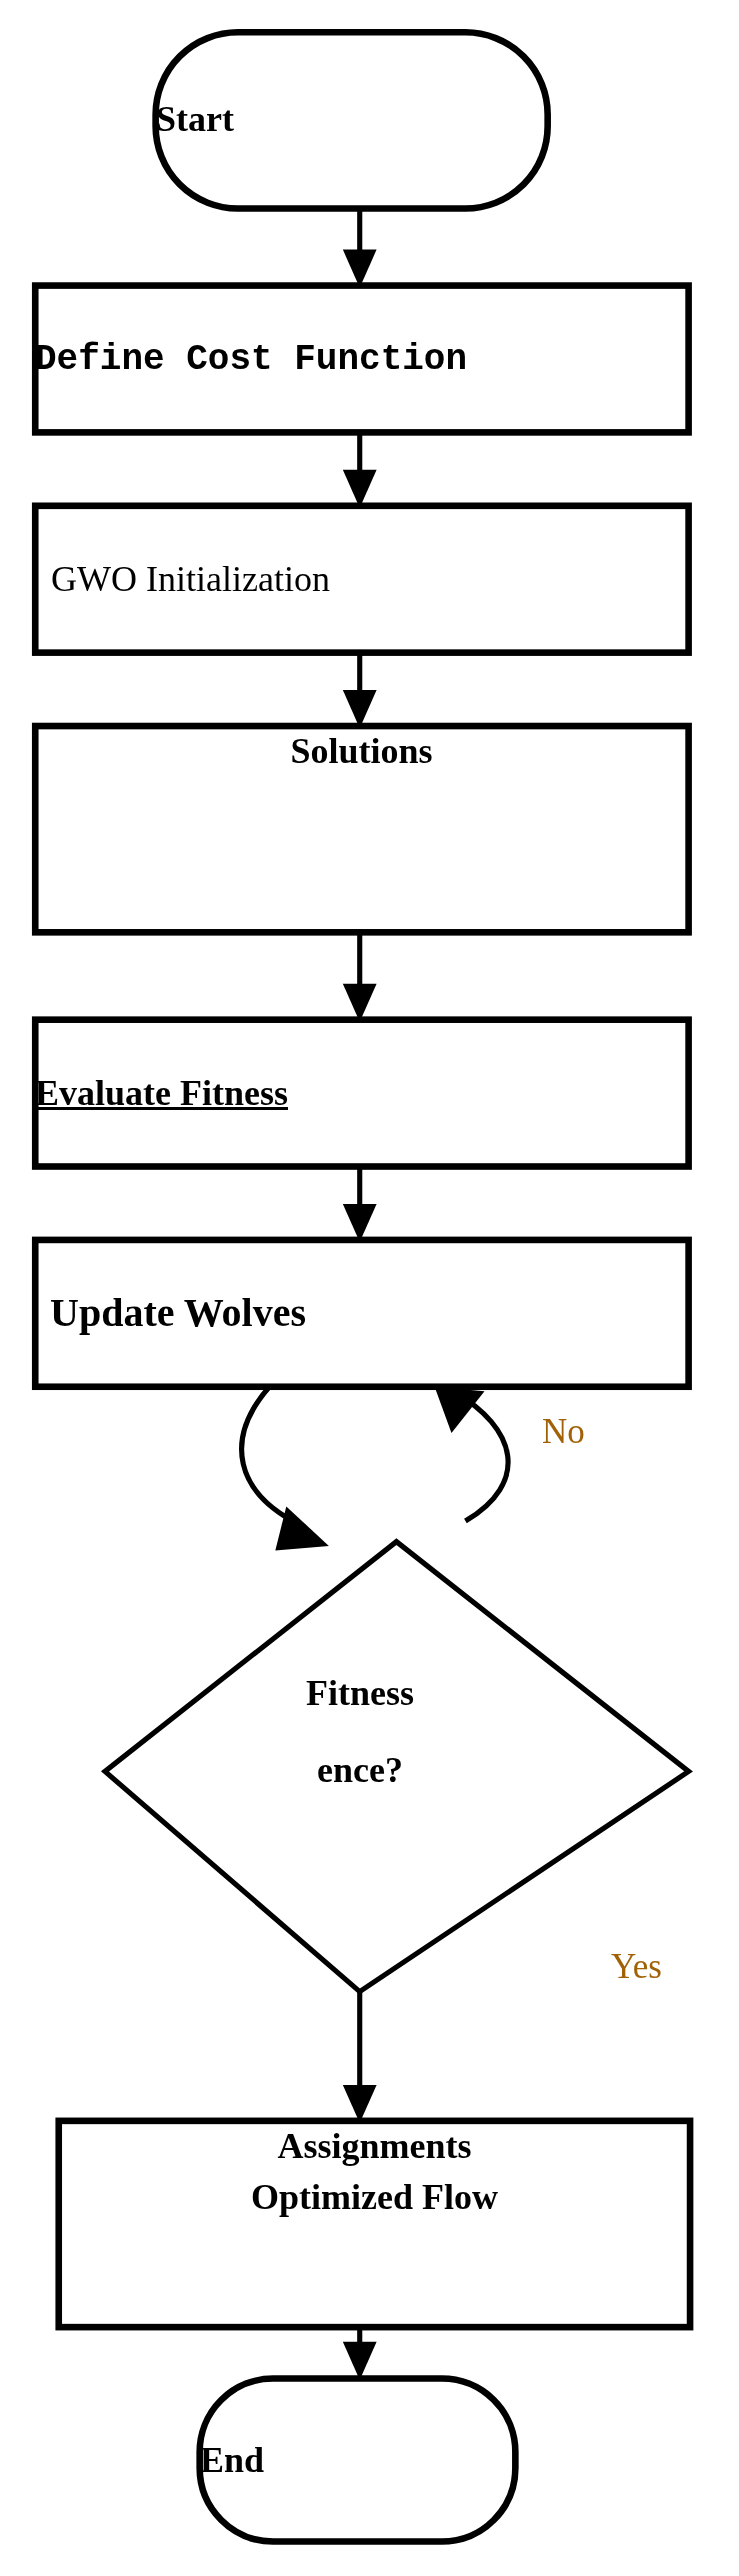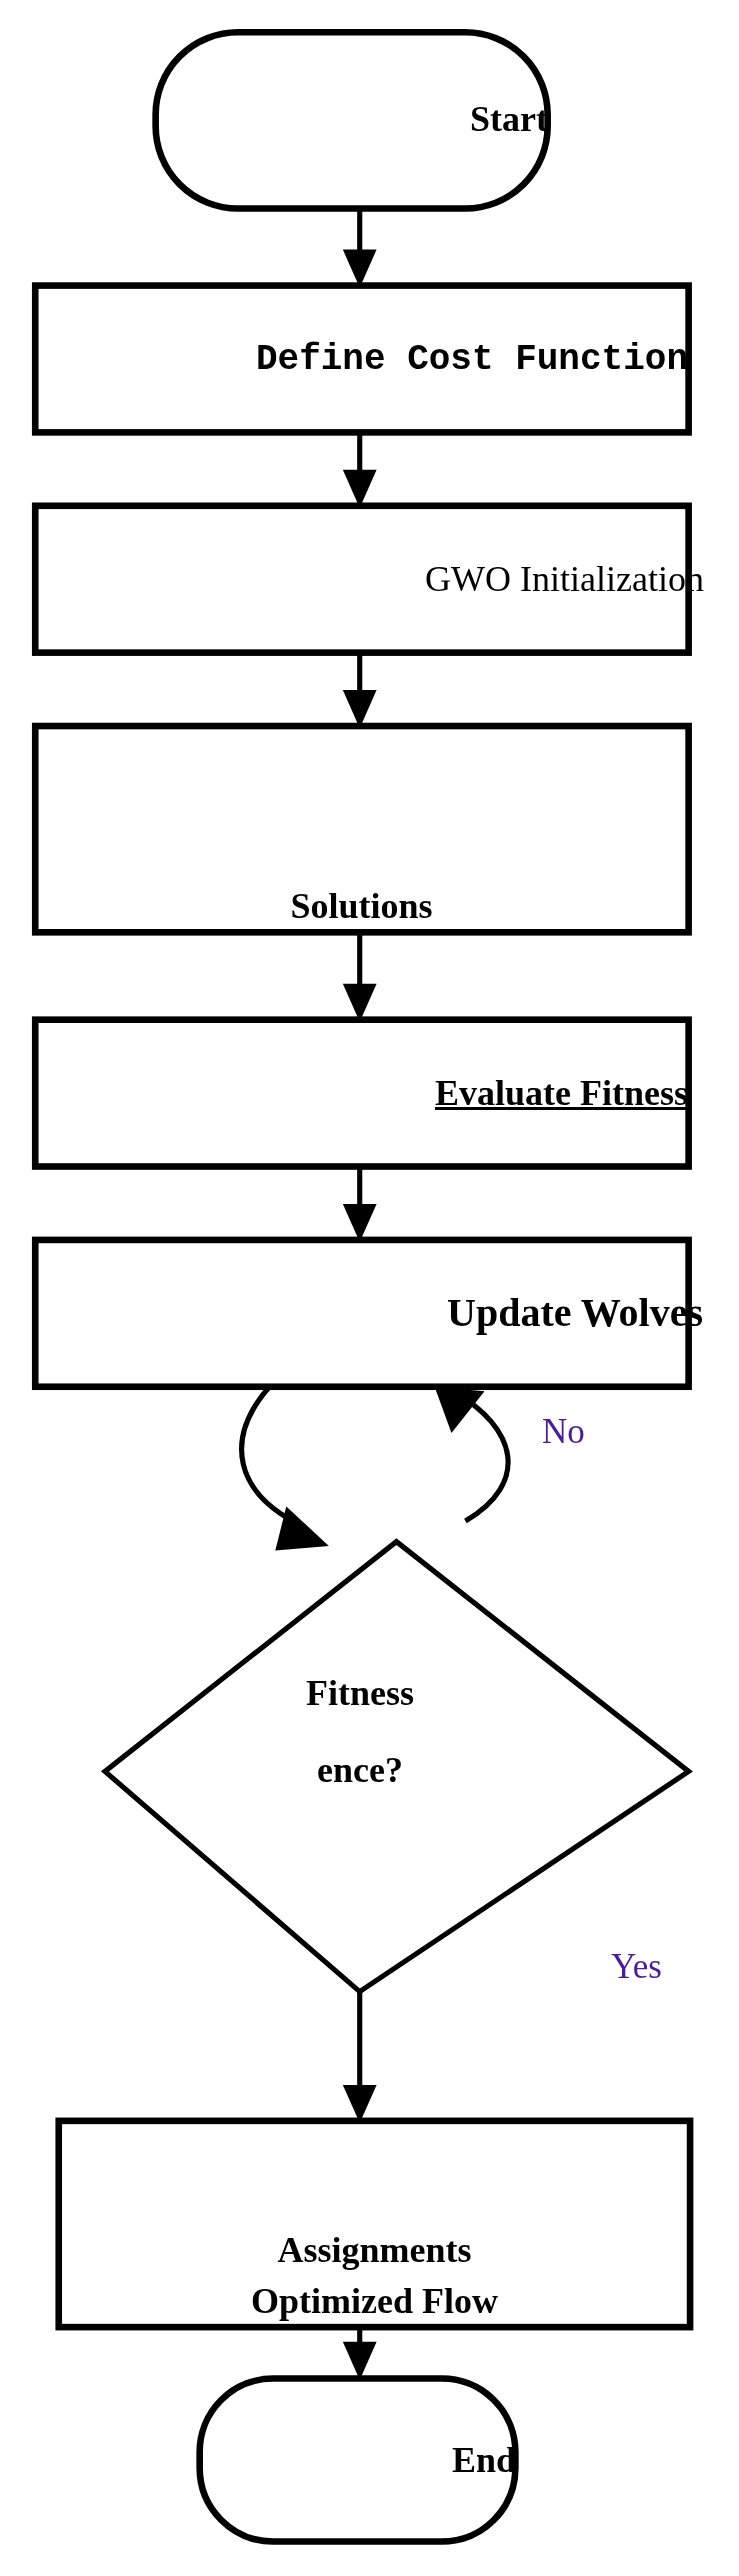--- a/index.html
+++ b/index.html
@@ -19,30 +19,30 @@
     position: absolute;
     left: 0;
     top: 0;
     width: 740px;
     height: 2576px;
   }
   .node-label {
     position: absolute;
     display: flex;
     align-items: center;
-    justify-content: flex-end;
+    justify-content: flex-start;
     text-align: center;
     color: #000000;
     pointer-events: none;
     line-height: 1.42;
   }
   .node-label.bold { font-weight: bold; }
   .edge-label {
     position: absolute;
-    color: #4c1d95;
+    color: #a16207;
     font-weight: normal;
     white-space: nowrap;
   }
   svg { display: block; }
   .shape { fill: #ffffff; stroke: #000000; }
   .stroke-thick { stroke-width: 9; }
   .stroke-med { stroke-width: 7; }
   .conn { fill: none; stroke: #000000; stroke-width: 7; }
   .arrowhead { fill: #000000; stroke: none; }
 </style>

